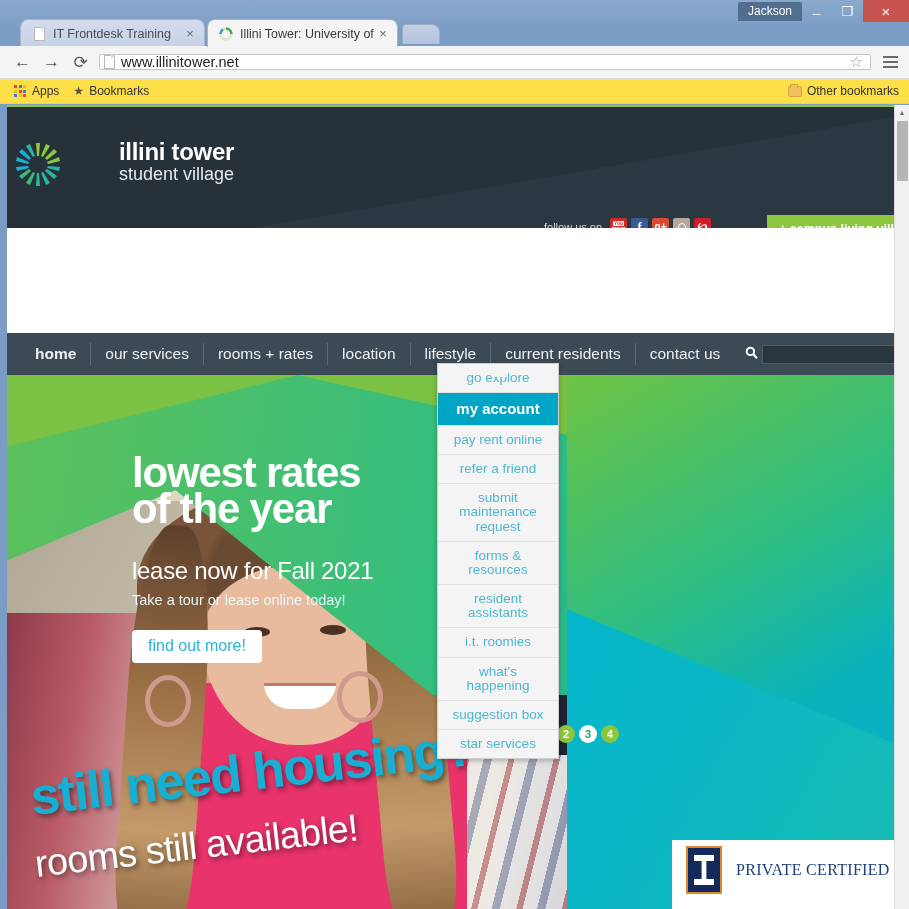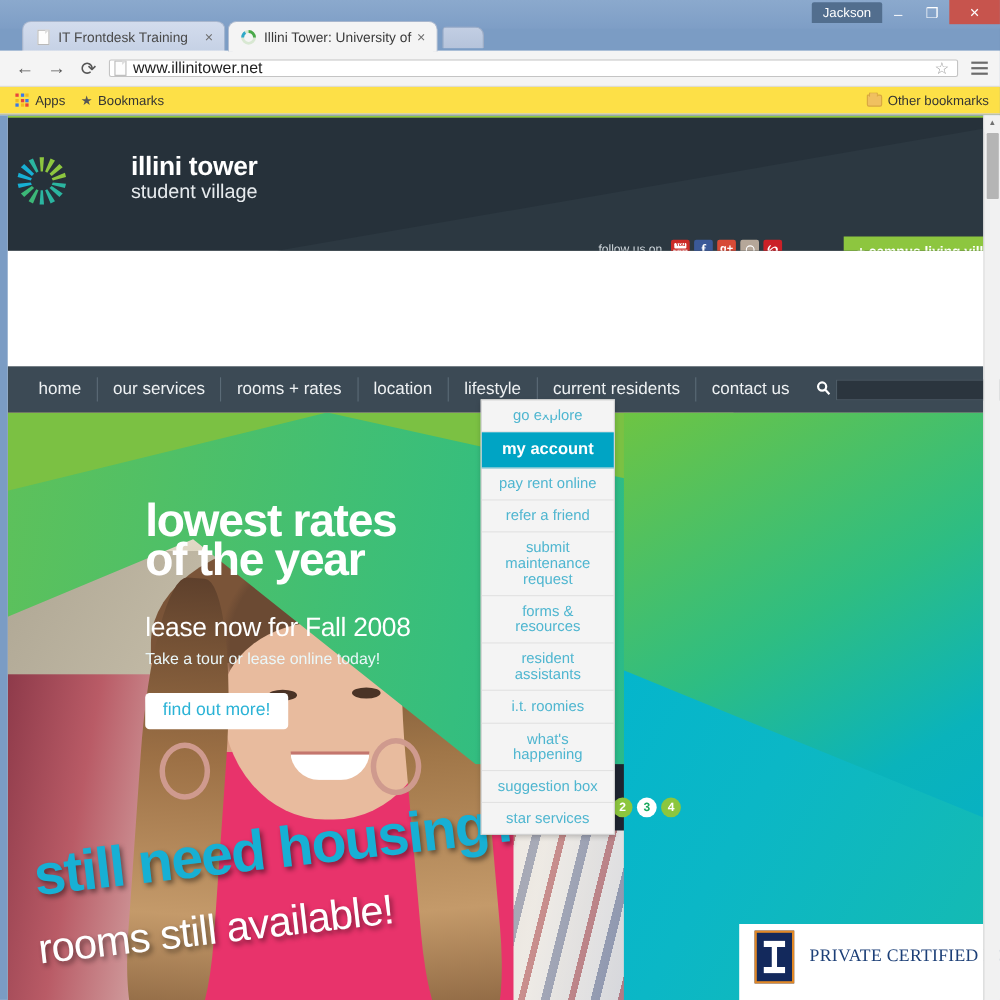--- a/index.html
+++ b/index.html
@@ -201,21 +201,21 @@
   
   .navbar {
     position: absolute; left: 7px; top: 228px; width: 887px; height: 42px;
     background: #3c4a55; display: flex; align-items: center;
   }
   .navbar-inner { display: flex; align-items: center; height: 24px; margin-left: 20px; }
   .nav-item {
     font-size: 15.5px; color: #eef1f3; padding: 0 14px;
     border-right: 1px solid #5b6b77; line-height: 22px; white-space: nowrap;
   }
-  .nav-item:first-child { padding-left: 8px; }
+  .nav-item:first-child { padding-left: 8px; font-weight: bold; }
   .nav-item.last { border-right: none; }
   .nav-search { display: flex; align-items: center; margin-left: 6px; }
   .nav-search .mag {
     width: 22px; text-align: center; color: #fff; font-size: 14px; font-weight: bold;
   }
   .nav-search .box {
     width: 170px; height: 19px; background: #2b353e; border: 1px solid #4d5b66;
     display: flex; align-items: center; justify-content: flex-end;
     padding-right: 6px; color: #fff; font-size: 12px;
   }
@@ -587,21 +587,21 @@
       <div class="hero-dots">
         <span class="hdot">1</span>
         <span class="hdot">2</span>
         <span class="hdot active">3</span>
         <span class="hdot">4</span>
       </div>
 
       <div class="hero-text">
         <div class="hero-h1">lowest rates</div>
         <div class="hero-h1 l2">of the year</div>
-        <div class="hero-h2">lease now for Fall 2008</div>
+        <div class="hero-h2">lease now for Fall 2021</div>
         <div class="hero-h3">Take a tour or lease online today!</div>
         <div class="hero-cta">find out more!</div>
       </div>
 
       <div class="hero-overlay-text">
         <div class="ht-big">still need housing?</div>
         <div class="ht-small">rooms still available!</div>
       </div>
     </div>
 

